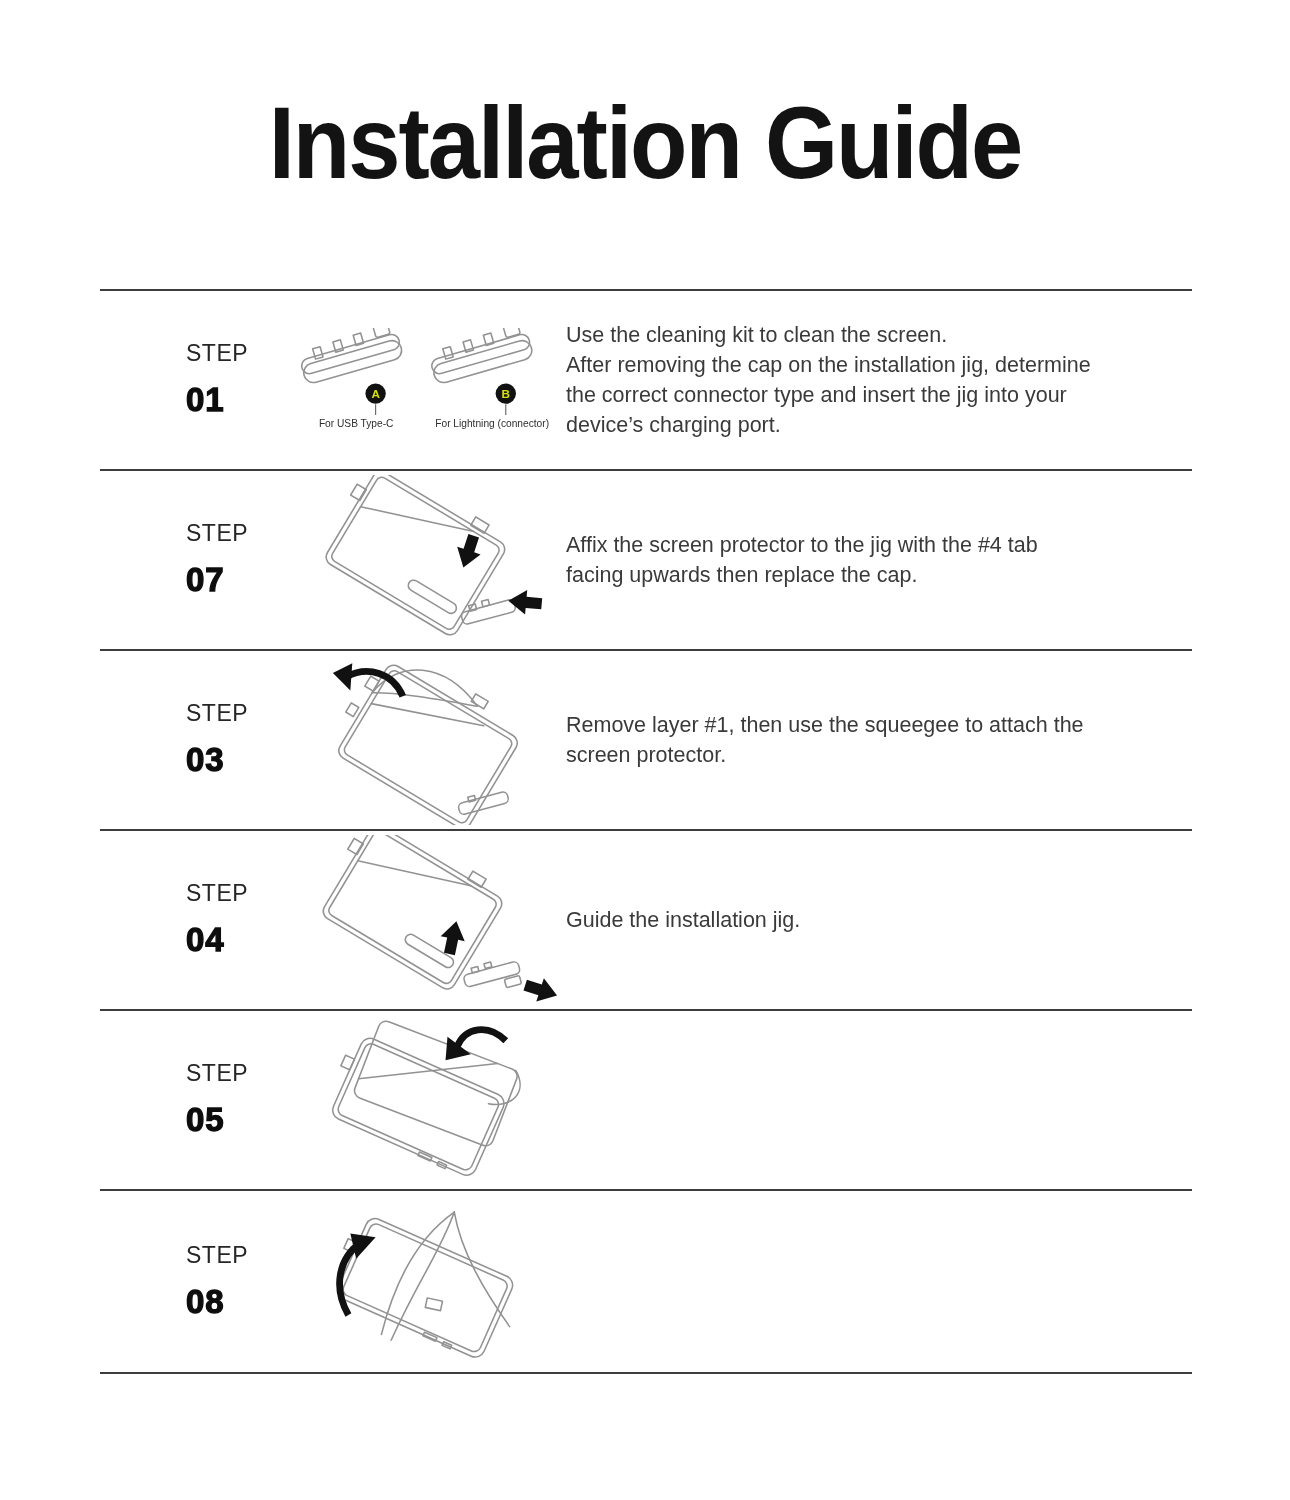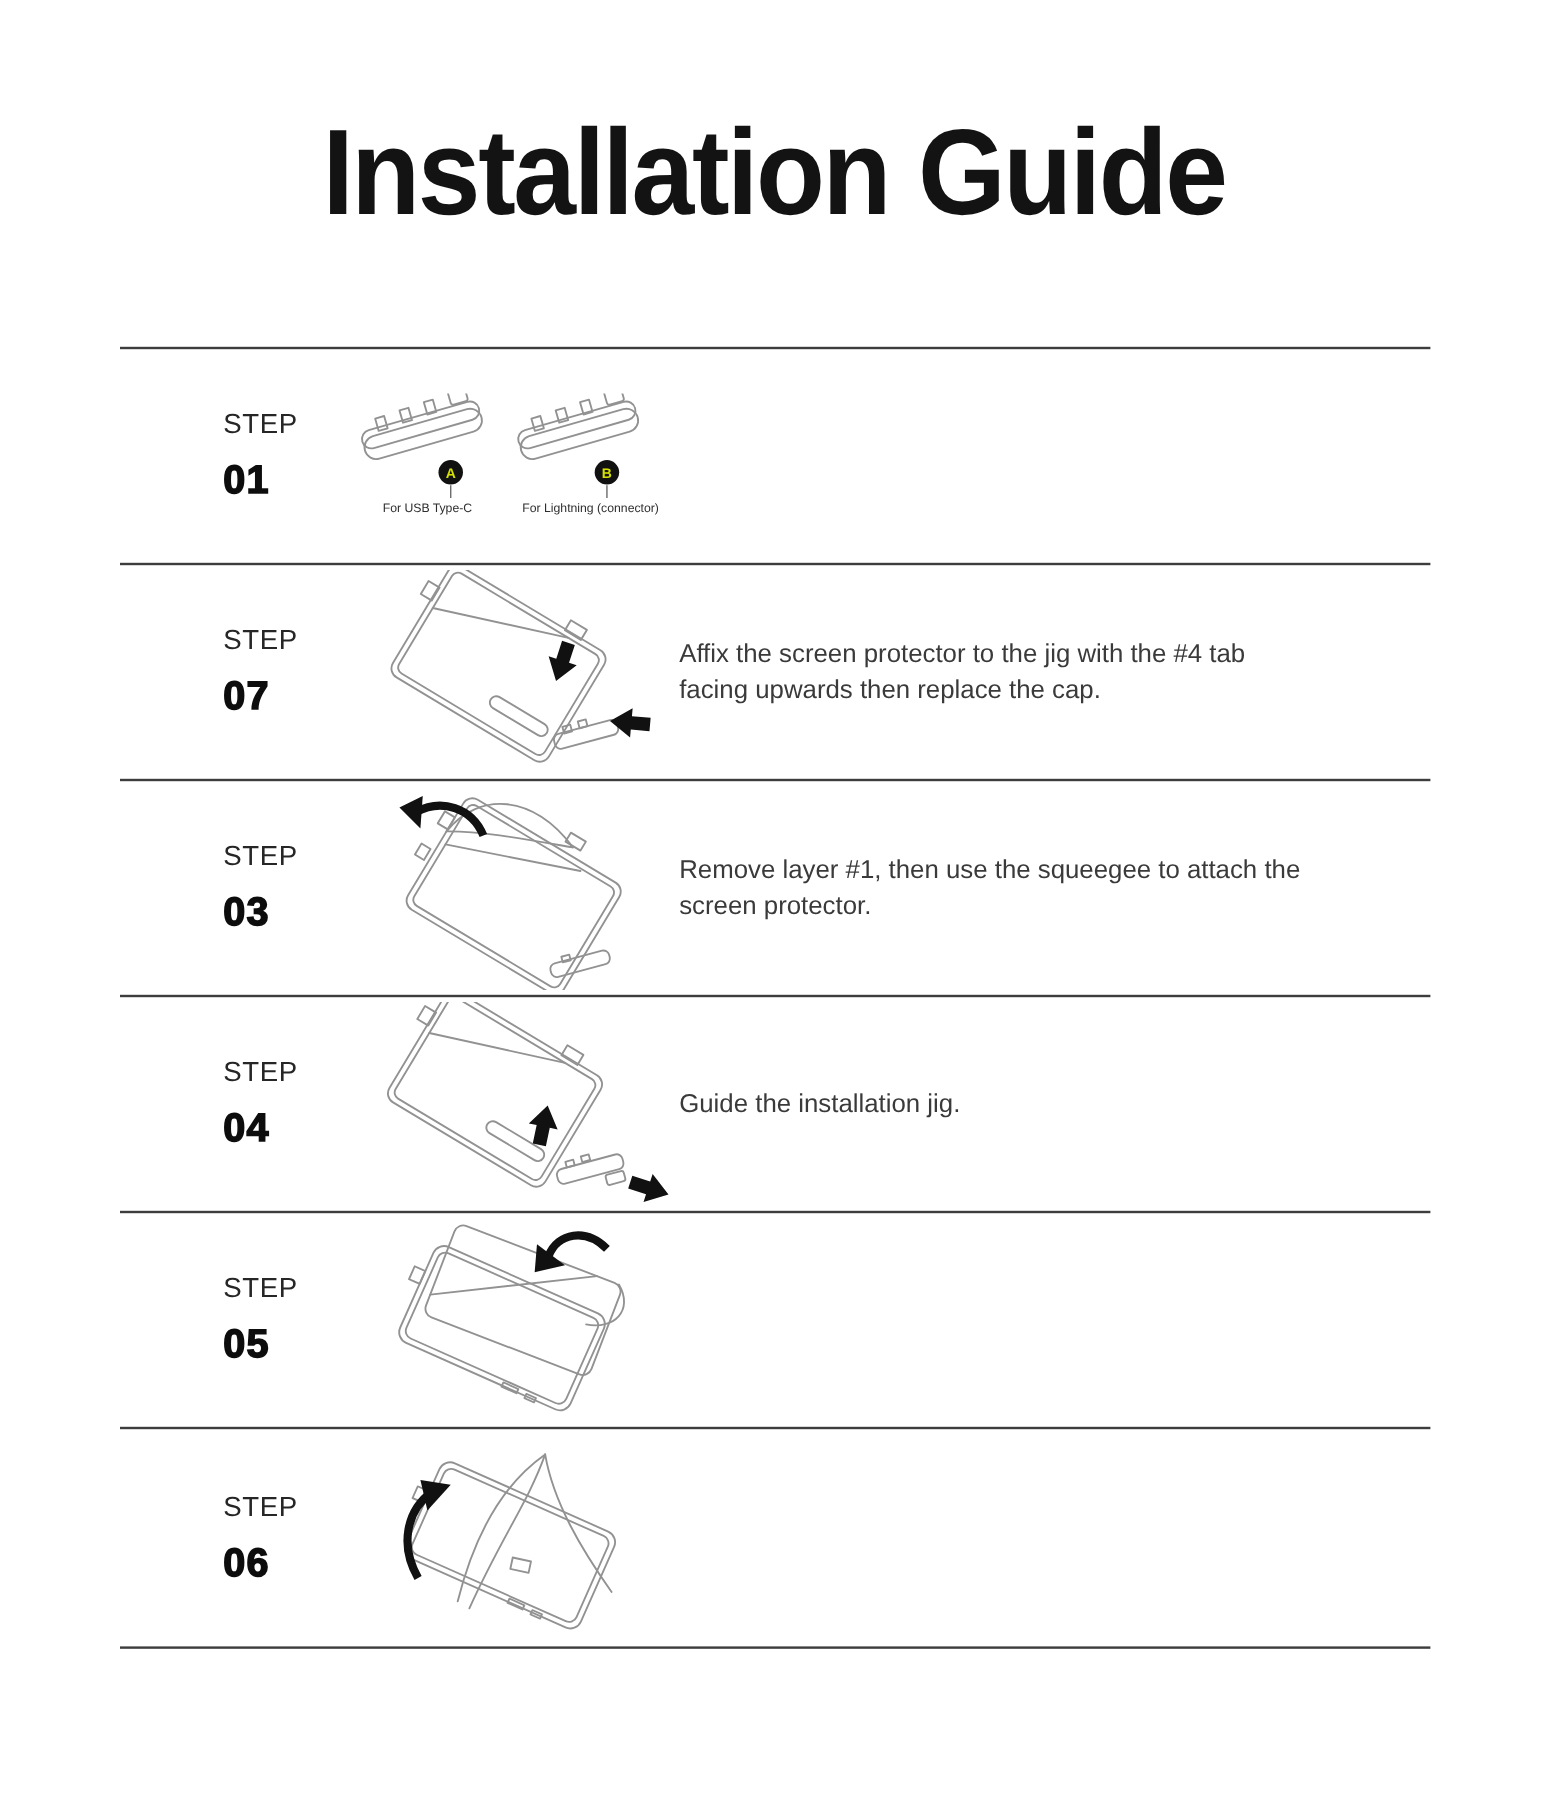--- a/index.html
+++ b/index.html
@@ -77,20 +77,24 @@
         <line x1="84" y1="77" x2="84" y2="88" stroke="#6b6b6b" stroke-width="1.2"></line>
         <line x1="218" y1="77" x2="218" y2="88" stroke="#6b6b6b" stroke-width="1.2"></line>
         <circle cx="84" cy="66" r="10.5" class="ink"></circle>
         <text x="84" y="70.5" class="badge-letter">A</text>
         <circle cx="218" cy="66" r="10.5" class="ink"></circle>
         <text x="218" y="70.5" class="badge-letter">B</text>
         <text x="64" y="100" class="svg-caption">For USB Type-C</text>
         <text x="204" y="100" class="svg-caption">For Lightning (connector)</text>
       </svg>
     </div>
+    <div class="text-col">Use the cleaning kit to clean the screen.
+After removing the cap on the installation jig, determine
+the correct connector type and insert the jig into your
+device’s charging port.</div>
   </div>
 
   <div class="row">
     <div class="step-col">
       <div class="step-label">STEP</div>
       <div class="step-num">07</div>
     </div>
     <div class="ill-col">
       <svg width="280" height="170" viewBox="0 0 280 170">
         <g class="art" transform="translate(125,78) rotate(31)">
@@ -196,21 +200,21 @@
           <path class="curve-arrow" d="M218,24 C200,6 176,10 168,30"></path>
           <polygon class="ink" points="158,20 156,44 182,38"></polygon>
         </g>
       </svg>
     </div>
   </div>
 
   <div class="row">
     <div class="step-col">
       <div class="step-label">STEP</div>
-      <div class="step-num">06</div>
+      <div class="step-num">08</div>
     </div>
     <div class="ill-col">
       <svg width="280" height="170" viewBox="0 0 280 170">
         <g class="art" transform="translate(135,92) rotate(24)">
           <rect x="-82" y="-45" width="164" height="90" rx="10"></rect>
           <rect x="-77" y="-40" width="154" height="80" rx="7"></rect>
           <rect x="18" y="42" width="14" height="4"></rect>
           <rect x="40" y="43" width="9" height="4"></rect>
           <rect x="-93" y="-14" width="10" height="11"></rect>
         </g>

